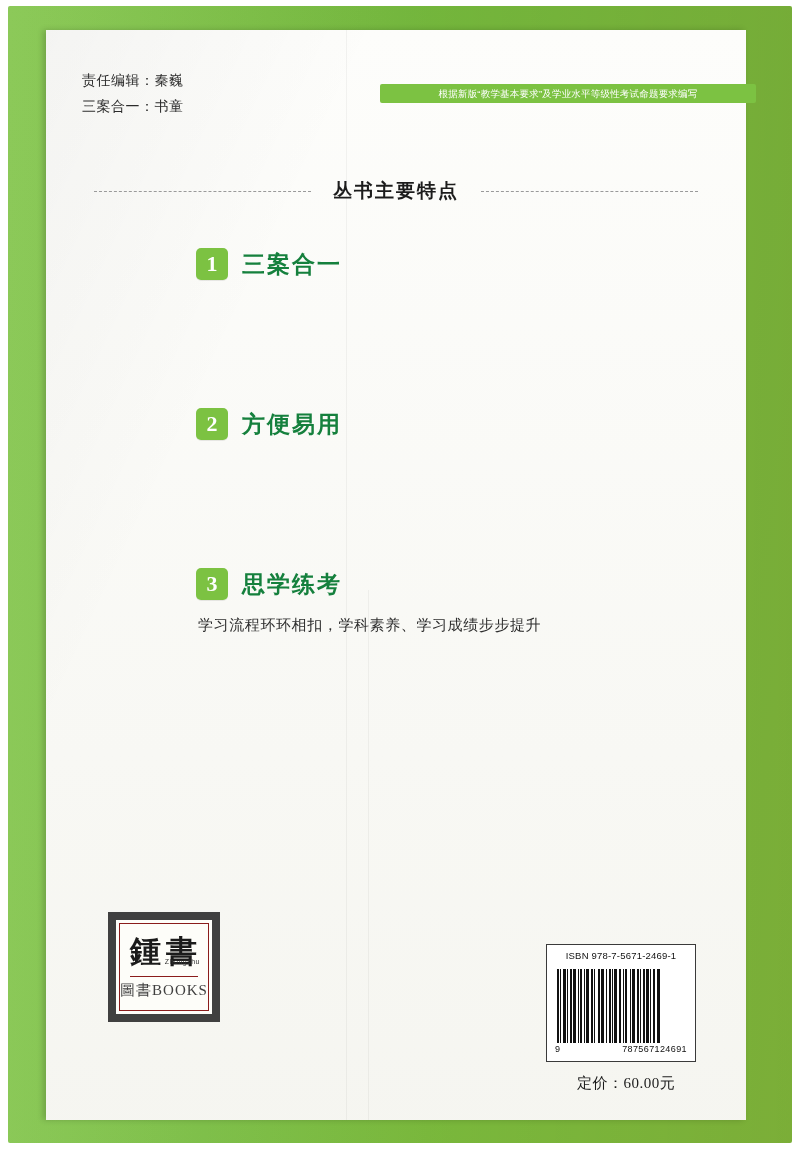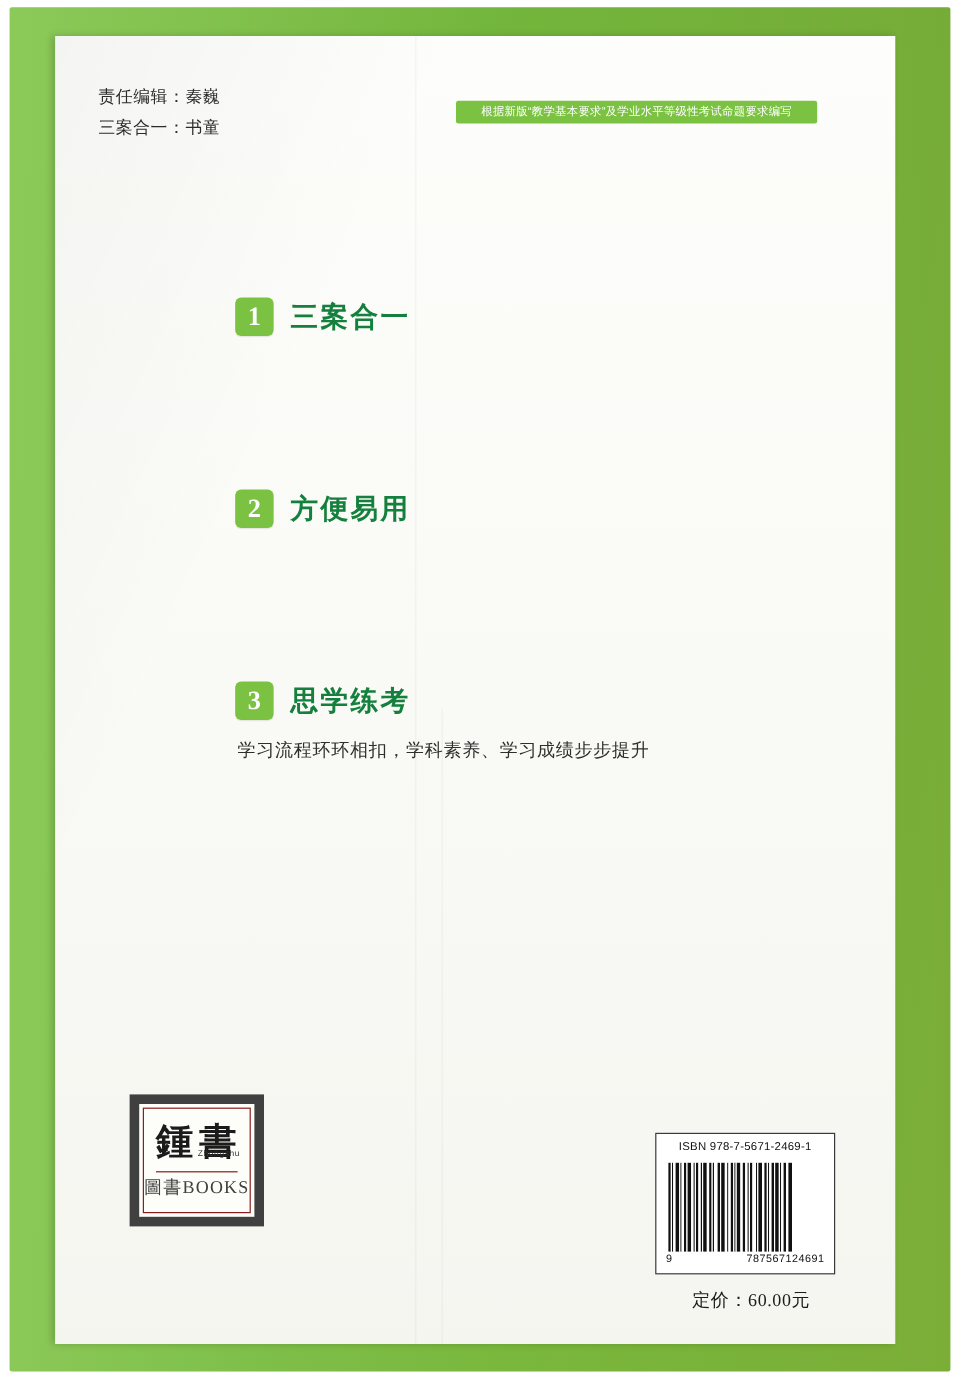--- a/index.html
+++ b/index.html
@@ -72,21 +72,21 @@
     letter-spacing: 0.5px;
     text-align: center;
   }
   .credits div { white-space: nowrap; }
 
   
   .banner {
     position: absolute;
     left: 334px;
     top: 54px;
-    width: 301px;
+    width: 376px;
     height: 19px;
     background: #7cc242;
     border-radius: 2px;
     color: #ffffff;
     font-size: 9.5px;
     line-height: 19px;
     text-align: center;
     letter-spacing: 0.2px;
     white-space: nowrap;
     overflow: hidden;
@@ -279,20 +279,25 @@
     <div class="crease" style="left:300px; top:0; height:1090px;"></div>
     <div class="crease" style="left:322px; top:560px; height:530px;"></div>
 
     <div class="credits">
       <div>责任编辑：秦巍</div>
       <div>三案合一：书童</div>
     </div>
 
     <div class="banner">根据新版“教学基本要求”及学业水平等级性考试命题要求编写</div>
 
+    <div class="section-title-wrap">
+      <div class="rule"></div>
+      <div class="section-title">丛书主要特点</div>
+      <div class="rule"></div>
+    </div>
 
     <div class="feature f1">
       <div class="feature-head">
         <div class="num-badge">1</div>
         <div class="feature-title">三案合一</div>
       </div>
     </div>
 
     <div class="feature f2">
       <div class="feature-head">

